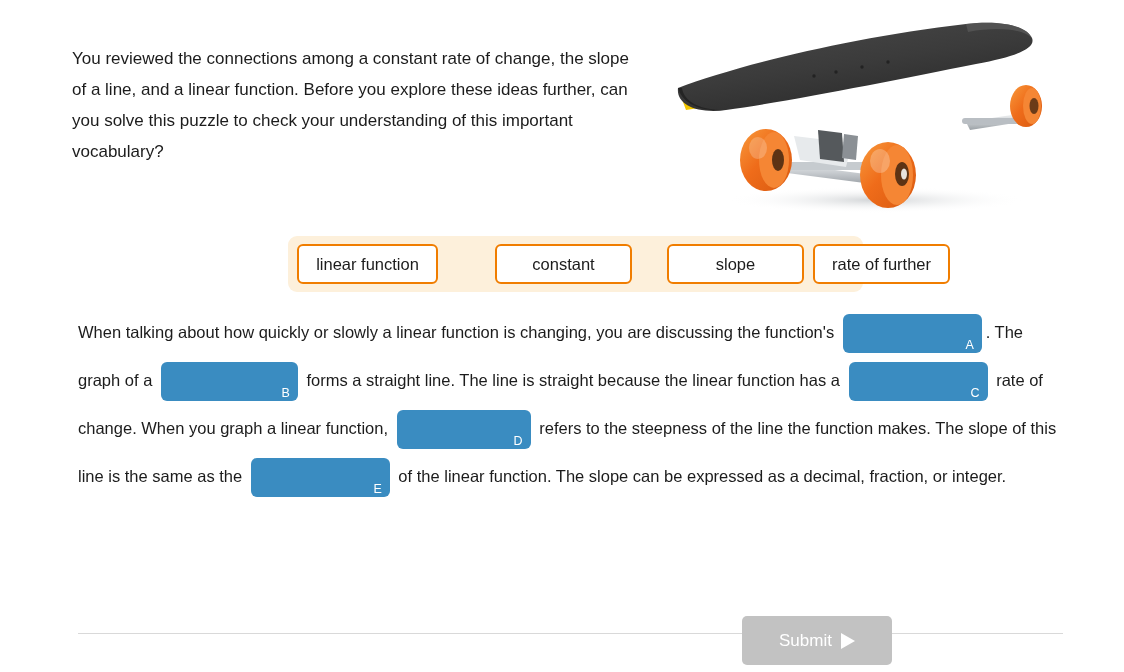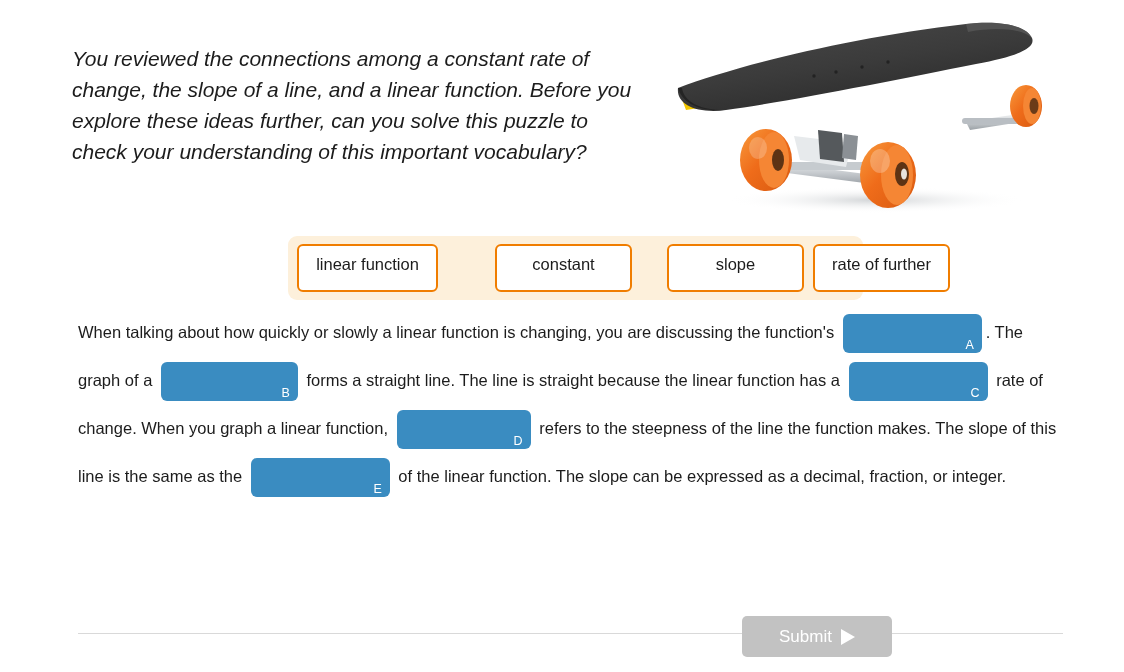--- a/index.html
+++ b/index.html
@@ -15,24 +15,23 @@
     position: relative;
     overflow: hidden;
   }
 
   
   .intro-text {
     position: absolute;
     left: 72px;
     top: 43px;
     width: 560px;
-    font-size: 21px;
+    font-size: 17px;
     line-height: 31px;
     color: #1c1c1c;
-    font-style: italic;
   }
 
   
   .illustration {
     position: absolute;
     left: 666px;
     top: 10px;
     width: 400px;
     height: 205px;
   }
@@ -48,21 +47,21 @@
     background: #fdf0db;
     border-radius: 9px;
     padding: 8px 9px;
     display: flex;
     gap: 9px;
   }
   .word-tile {
     background: #ffffff;
     border: 2px solid #f07d00;
     border-radius: 6px;
-    height: 48px;
+    height: 40px;
     line-height: 36px;
     text-align: center;
     font-size: 16.5px;
     color: #1c1c1c;
     box-sizing: border-box;
     cursor: grab;
     user-select: none;
     flex: 0 0 auto;
     padding: 0 12px;
   }
@@ -132,21 +131,21 @@
     border: 1px solid #b5b5b5;
     border-radius: 5px;
     font-family: "Liberation Sans", sans-serif;
     font-size: 17px;
     color: #3c3c3c;
     cursor: pointer;
     padding: 0;
   }
   .btn-submit {
     width: 150px;
-    height: 41px;
+    height: 49px;
     background: #c2c2c2;
     border: none;
     border-radius: 5px;
     font-family: "Liberation Sans", sans-serif;
     font-size: 17px;
     color: #ffffff;
     cursor: default;
     display: flex;
     align-items: center;
     justify-content: center;

